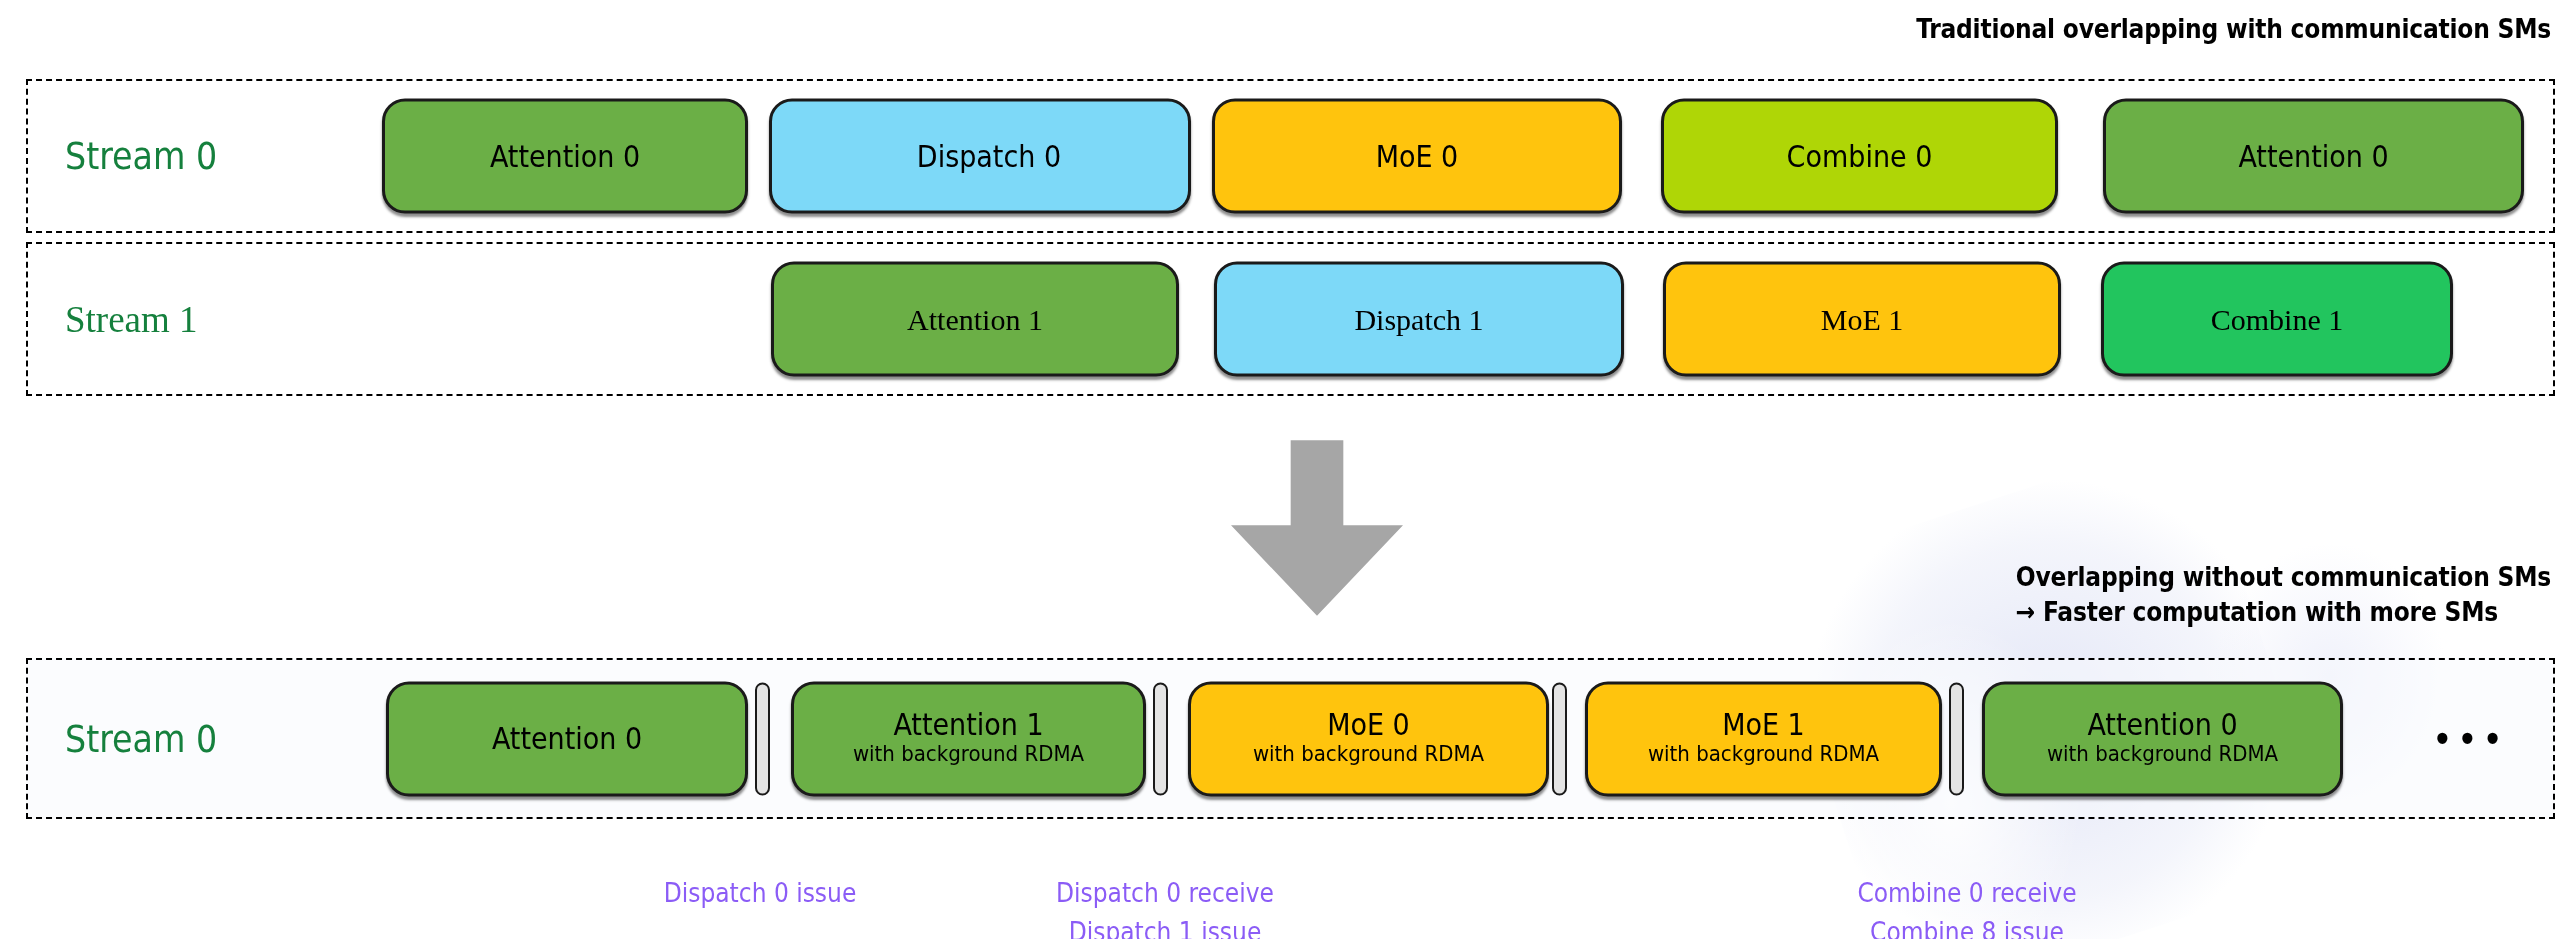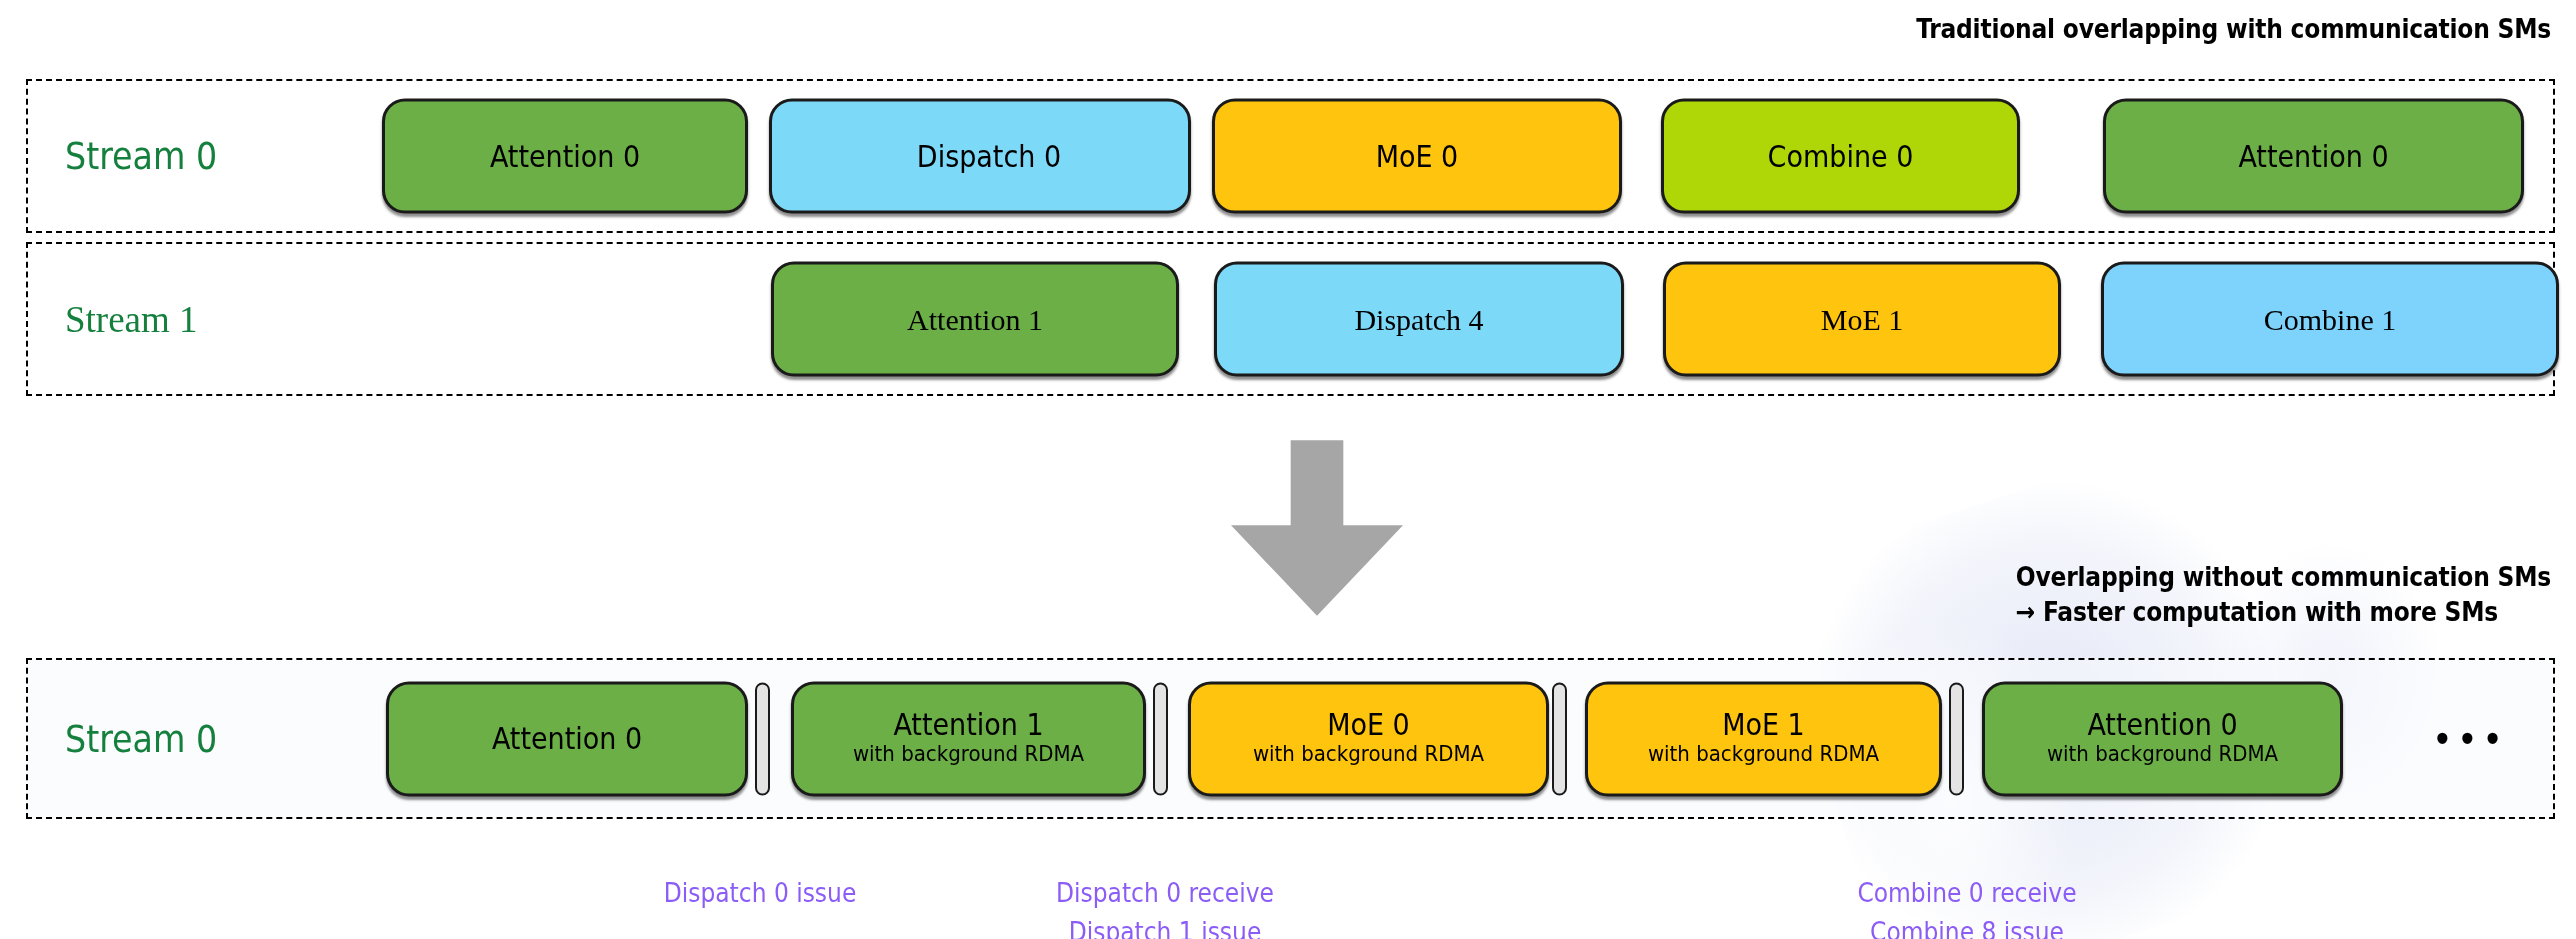--- a/index.html
+++ b/index.html
@@ -135,40 +135,40 @@
     <div class="lane-label">Stream 0</div>
   <div class="box" style="left: 354px; width: 366px; background: rgb(107, 175, 70); border-color: rgb(26, 26, 26);">
         <div class="t1">Attention 0</div>
       </div>
       <div class="box" style="left: 741px; width: 422px; background: rgb(125, 217, 248); border-color: rgb(26, 26, 26); padding-left: 18px;">
         <div class="t1">Dispatch 0</div>
       </div>
       <div class="box" style="left: 1184px; width: 410px; background: rgb(255, 196, 13); border-color: rgb(26, 26, 26);">
         <div class="t1">MoE 0</div>
       </div>
-      <div class="box" style="left: 1633px; width: 359px; background: rgb(175, 214, 6); border-color: rgb(26, 26, 26);">
+      <div class="box" style="left: 1633px; width: 397px; background: rgb(175, 214, 6); border-color: rgb(26, 26, 26);">
         <div class="t1">Combine 0</div>
       </div>
       <div class="box" style="left: 2075px; width: 421px; background: rgb(107, 175, 70); border-color: rgb(26, 26, 26);">
         <div class="t1">Attention 0</div>
       </div>
     </div>
 
   <div class="lane" id="lane-mid">
     <div class="lane-label">Stream 1</div>
   <div class="box" style="left: 743px; width: 408px; background: rgb(107, 175, 70); border-color: rgb(26, 26, 26);">
         <div class="t1">Attention 1</div>
       </div>
       <div class="box" style="left: 1186px; width: 410px; background: rgb(125, 217, 248); border-color: rgb(26, 26, 26);">
-        <div class="t1">Dispatch 4</div>
+        <div class="t1">Dispatch 1</div>
       </div>
       <div class="box" style="left: 1635px; width: 398px; background: rgb(255, 196, 13); border-color: rgb(26, 26, 26);">
         <div class="t1">MoE 1</div>
       </div>
-      <div class="box" style="left: 2073px; width: 458px; background: #7dd3fc; border-color: rgb(26, 26, 26);">
+      <div class="box" style="left: 2073px; width: 352px; background: #22c55e; border-color: rgb(26, 26, 26);">
         <div class="t1">Combine 1</div>
       </div>
     </div>
 
   <svg id="transition-arrow" viewBox="0 0 196 200">
     <polygon points="68,0 128,0 128,97 196,97 98,200 0,97 68,97" fill="#A6A6A6"></polygon>
   </svg>
 
   <div class="heading" id="heading-bottom">Overlapping without communication SMs
 → Faster computation with more SMs</div>

